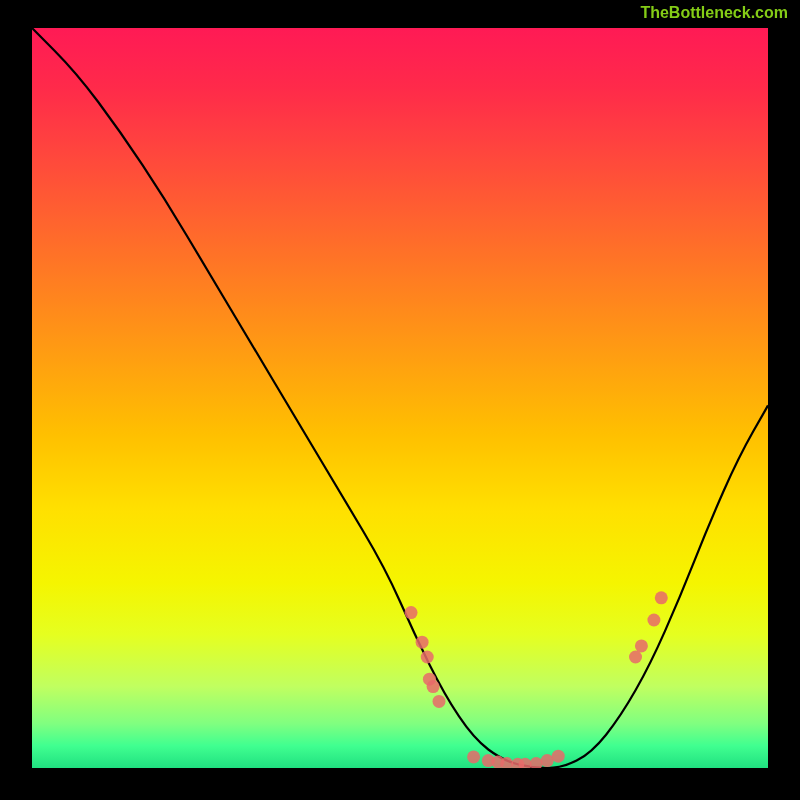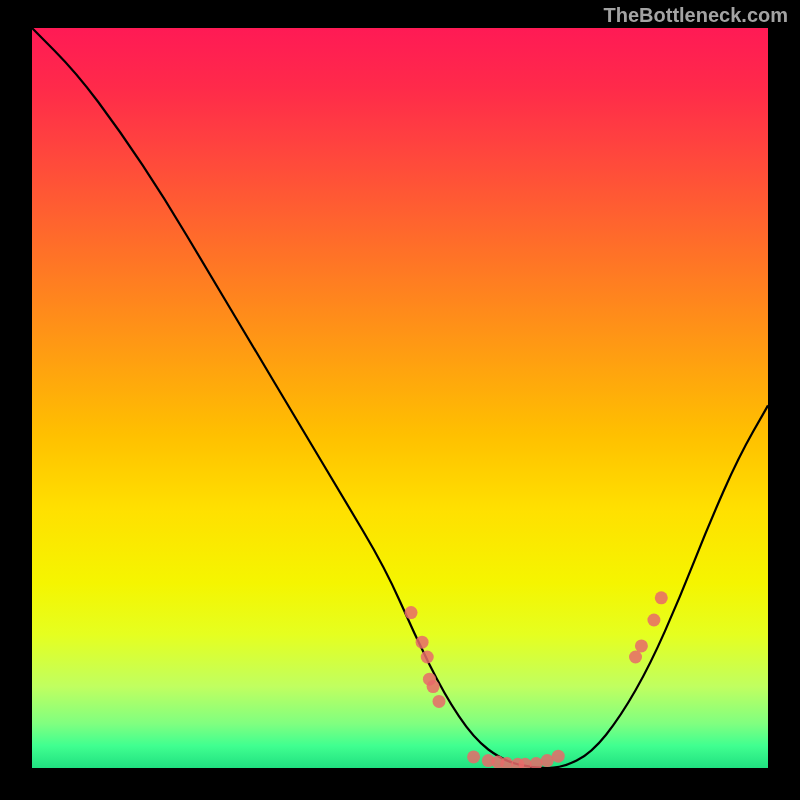--- a/index.html
+++ b/index.html
@@ -14,22 +14,22 @@
   .container {
     position: relative;
     width: 800px;
     height: 800px;
     background: #000;
   }
   .watermark {
     position: absolute;
     top: 4px;
     right: 12px;
-    color: #a3a3a3;
-    font-size: 20px;
+    color: #84cc16;
+    font-size: 16px;
     font-weight: 600;
     z-index: 10;
   }
   .plot-area {
     position: absolute;
     left: 32px;
     top: 28px;
     width: 736px;
     height: 740px;
   }

